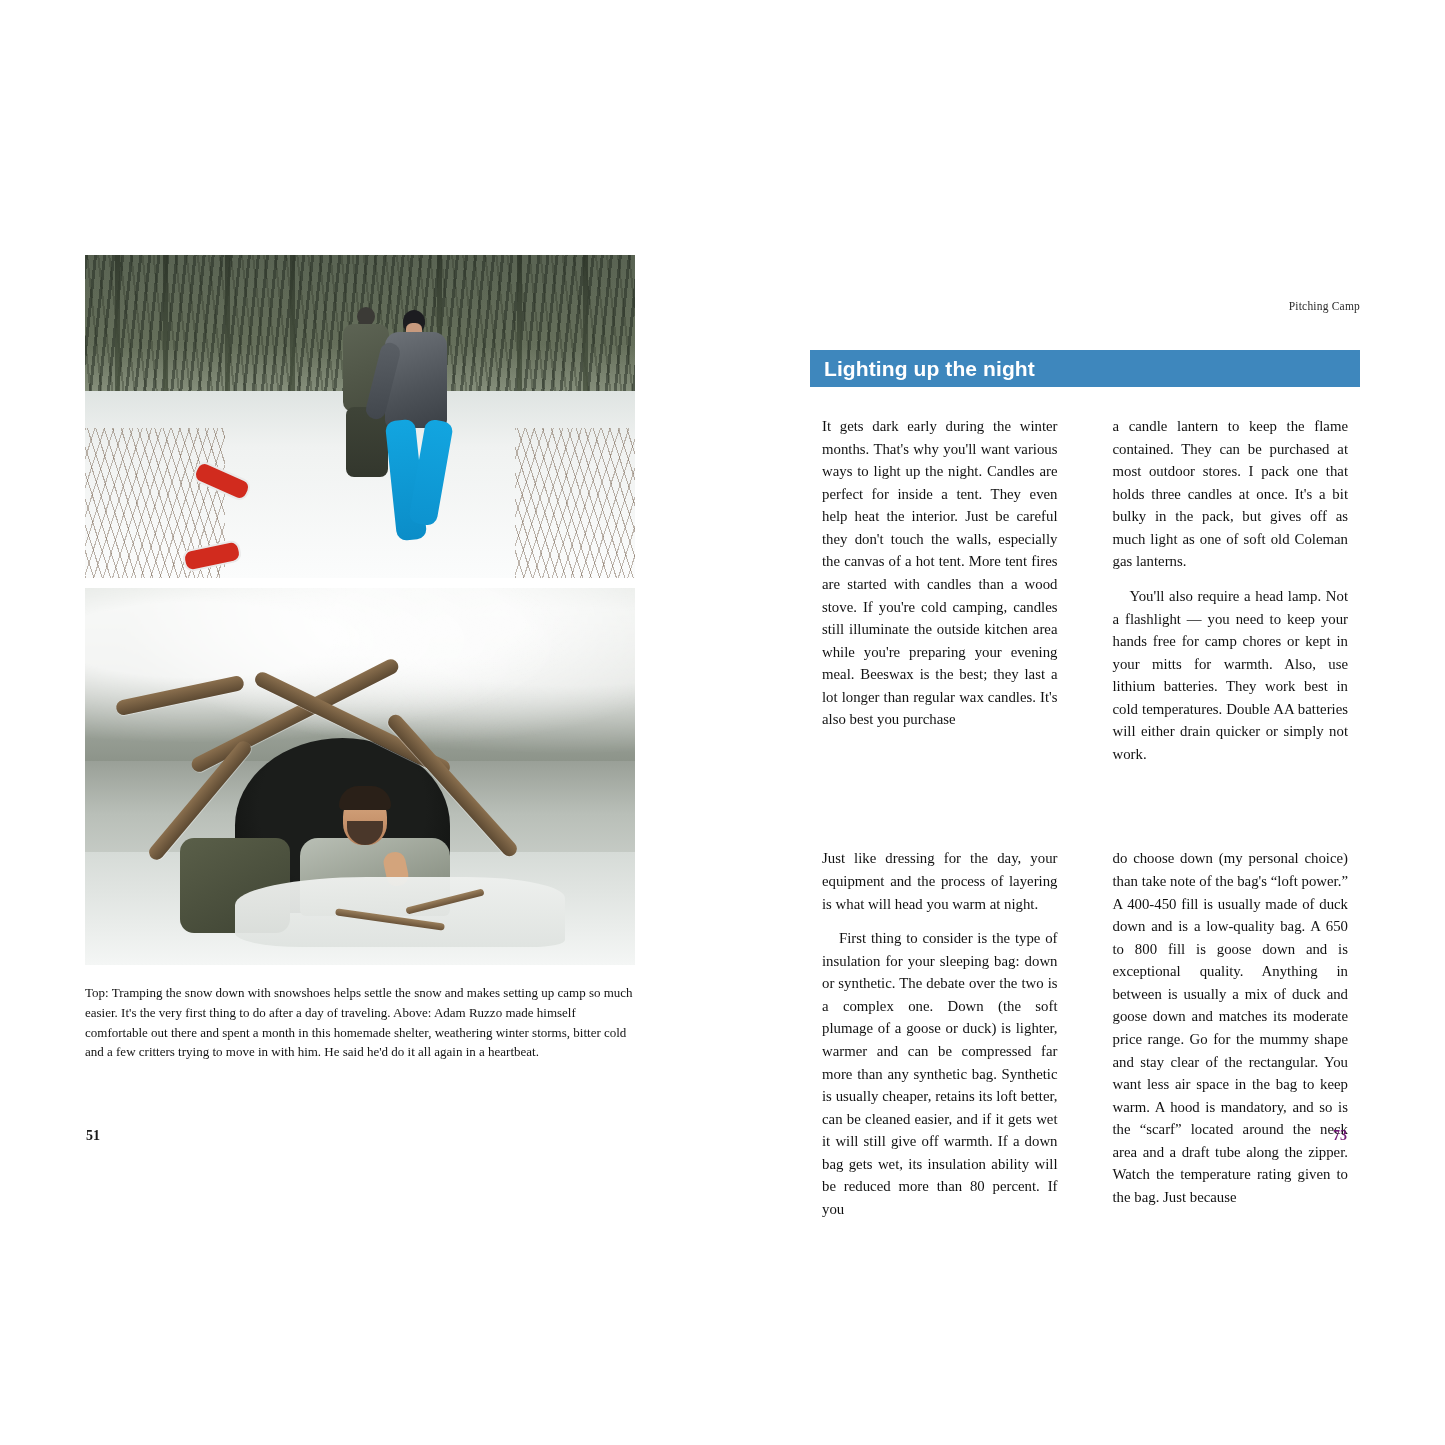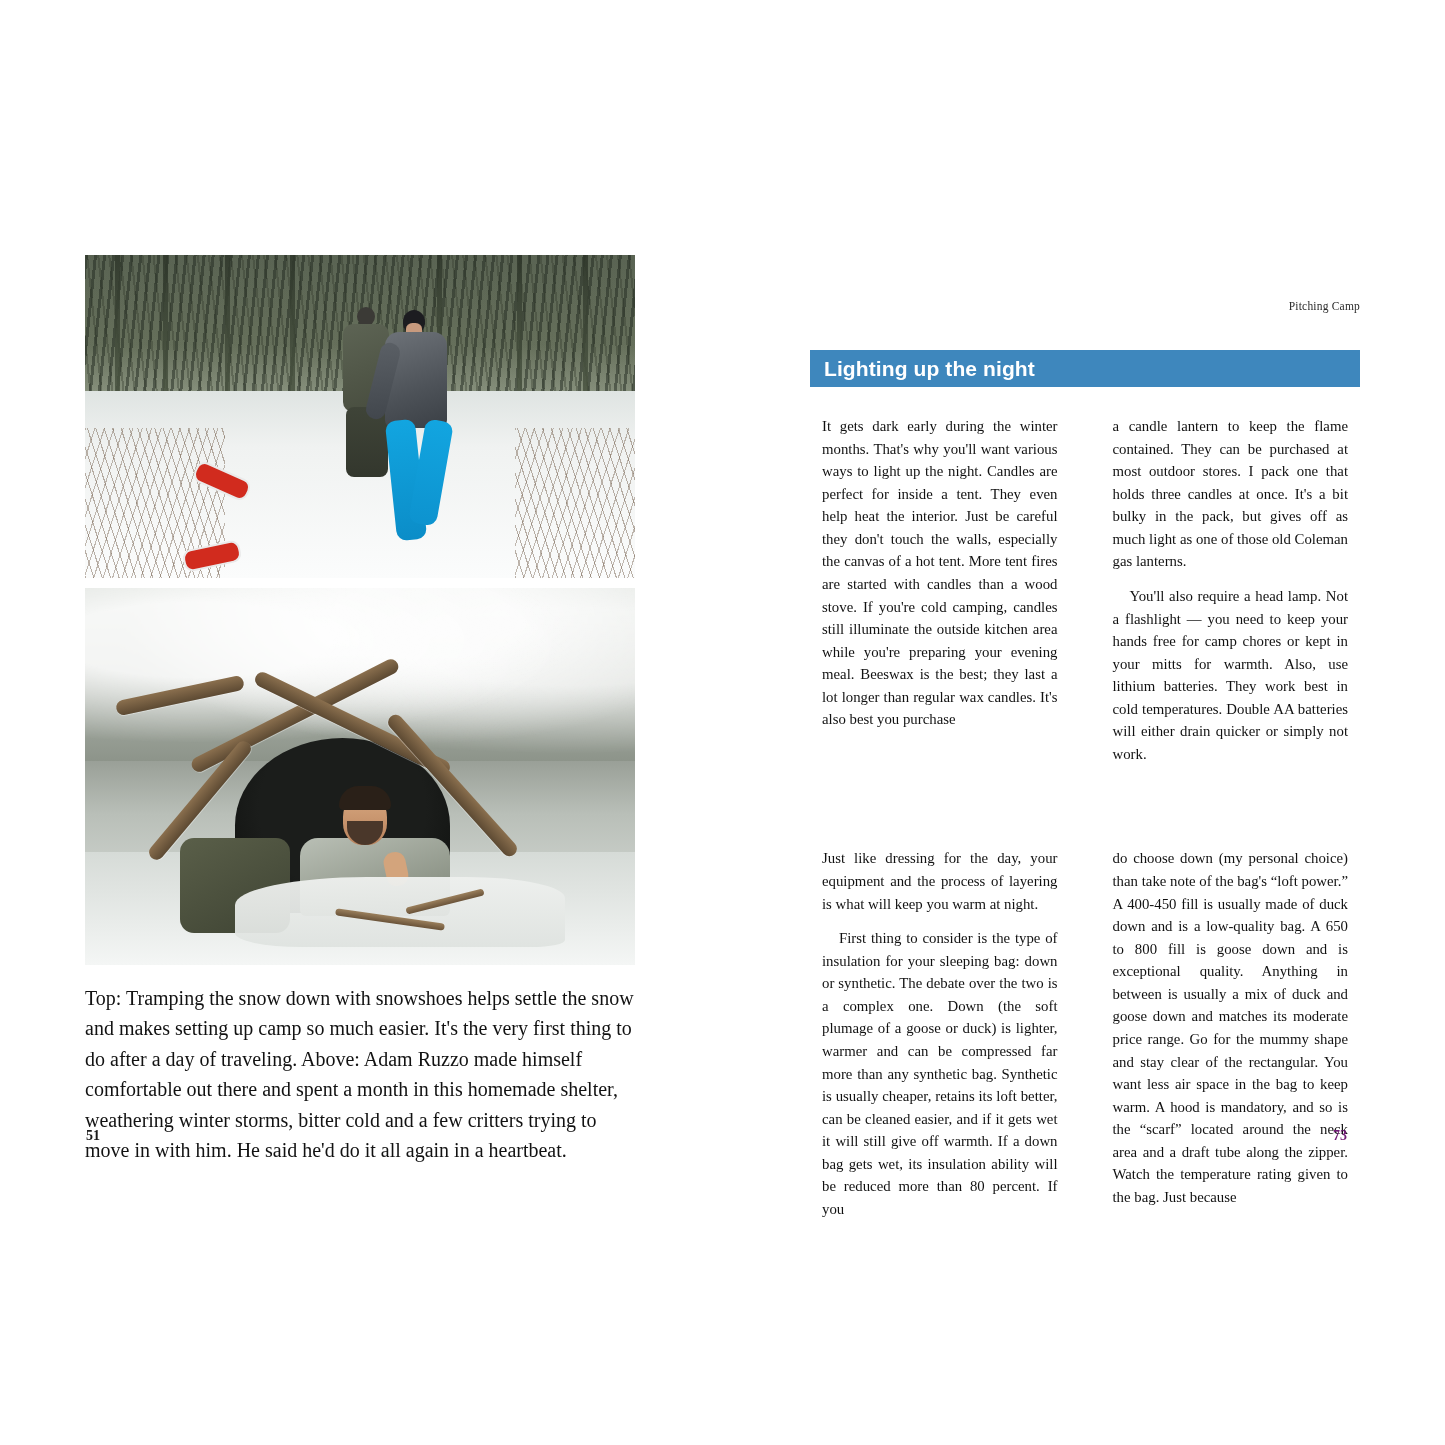--- a/index.html
+++ b/index.html
@@ -124,21 +124,21 @@
   .p2 .pack { position: absolute; left: 95px; top: 250px; width: 110px; height: 95px; border-radius: 14px; background: linear-gradient(150deg,#5a5f49,#3e4333); }
   .p2 .tarp { position: absolute; left: 150px; bottom: 18px; width: 330px; height: 70px; background: linear-gradient(180deg,#eef0ee,#dfe3e0); border-radius: 40% 30% 10% 20%; opacity: .95; }
   .p2 .stick { position: absolute; height: 7px; border-radius: 4px; background: linear-gradient(180deg,#9a7f5c,#6a5339); }
   .p2 .s1 { width: 110px; left: 250px; bottom: 42px; transform: rotate(8deg); }
   .p2 .s2 { width: 80px; left: 320px; bottom: 60px; transform: rotate(-14deg); }
 
   .caption {
     margin-top: 18px;
     width: 552px;
     font-family: "Liberation Serif", serif;
-    font-size: 20px;
+    font-size: 13px;
     line-height: 1.52;
     color: #121212;
     text-align: left;
   }
 
   .folio-left {
     position: absolute;
     left: 86px;
     top: 1128px;
     font-family: "Liberation Serif", serif;
@@ -268,30 +268,30 @@
   <div class="page-right">
 
     <div class="running-head">Pitching Camp</div>
 
     <div class="sec-head">Lighting up the night</div>
     <div class="cols">
       <div class="col">
         <p>It gets dark early during the winter months. That's why you'll want various ways to light up the night. Candles are perfect for inside a tent. They even help heat the interior. Just be careful they don't touch the walls, especially the canvas of a hot tent. More tent fires are started with candles than a wood stove. If you're cold camping, candles still illuminate the outside kitchen area while you're preparing your evening meal. Beeswax is the best; they last a lot longer than regular wax candles. It's also best you purchase</p>
       </div>
       <div class="col">
-        <p>a candle lantern to keep the flame contained. They can be purchased at most outdoor stores. I pack one that holds three candles at once. It's a bit bulky in the pack, but gives off as much light as one of those old Coleman gas lanterns.</p>
+        <p>a candle lantern to keep the flame contained. They can be purchased at most outdoor stores. I pack one that holds three candles at once. It's a bit bulky in the pack, but gives off as much light as one of soft old Coleman gas lanterns.</p>
         <p>You'll also require a head lamp. Not a flashlight — you need to keep your hands free for camp chores or kept in your mitts for warmth. Also, use lithium batteries. They work best in cold temperatures. Double AA batteries will either drain quicker or simply not work.</p>
       </div>
     </div>
 
     <div class="section-gap"></div>
 
     <div class="cols">
       <div class="col">
-        <p>Just like dressing for the day, your equipment and the process of layering is what will keep you warm at night.</p>
+        <p>Just like dressing for the day, your equipment and the process of layering is what will head you warm at night.</p>
         <p>First thing to consider is the type of insulation for your sleeping bag: down or synthetic. The debate over the two is a complex one. Down (the soft plumage of a goose or duck) is lighter, warmer and can be compressed far more than any synthetic bag. Synthetic is usually cheaper, retains its loft better, can be cleaned easier, and if it gets wet it will still give off warmth. If a down bag gets wet, its insulation ability will be reduced more than 80 percent. If you</p>
       </div>
       <div class="col">
         <p>do choose down (my personal choice) than take note of the bag's “loft power.” A 400-450 fill is usually made of duck down and is a low-quality bag. A 650 to 800 fill is goose down and is exceptional quality. Anything in between is usually a mix of duck and goose down and matches its moderate price range. Go for the mummy shape and stay clear of the rectangular. You want less air space in the bag to keep warm. A hood is mandatory, and so is the “scarf” located around the neck area and a draft tube along the zipper. Watch the temperature rating given to the bag. Just because</p>
       </div>
     </div>
   </div>
 
   <div class="folio-right">73</div>
 

